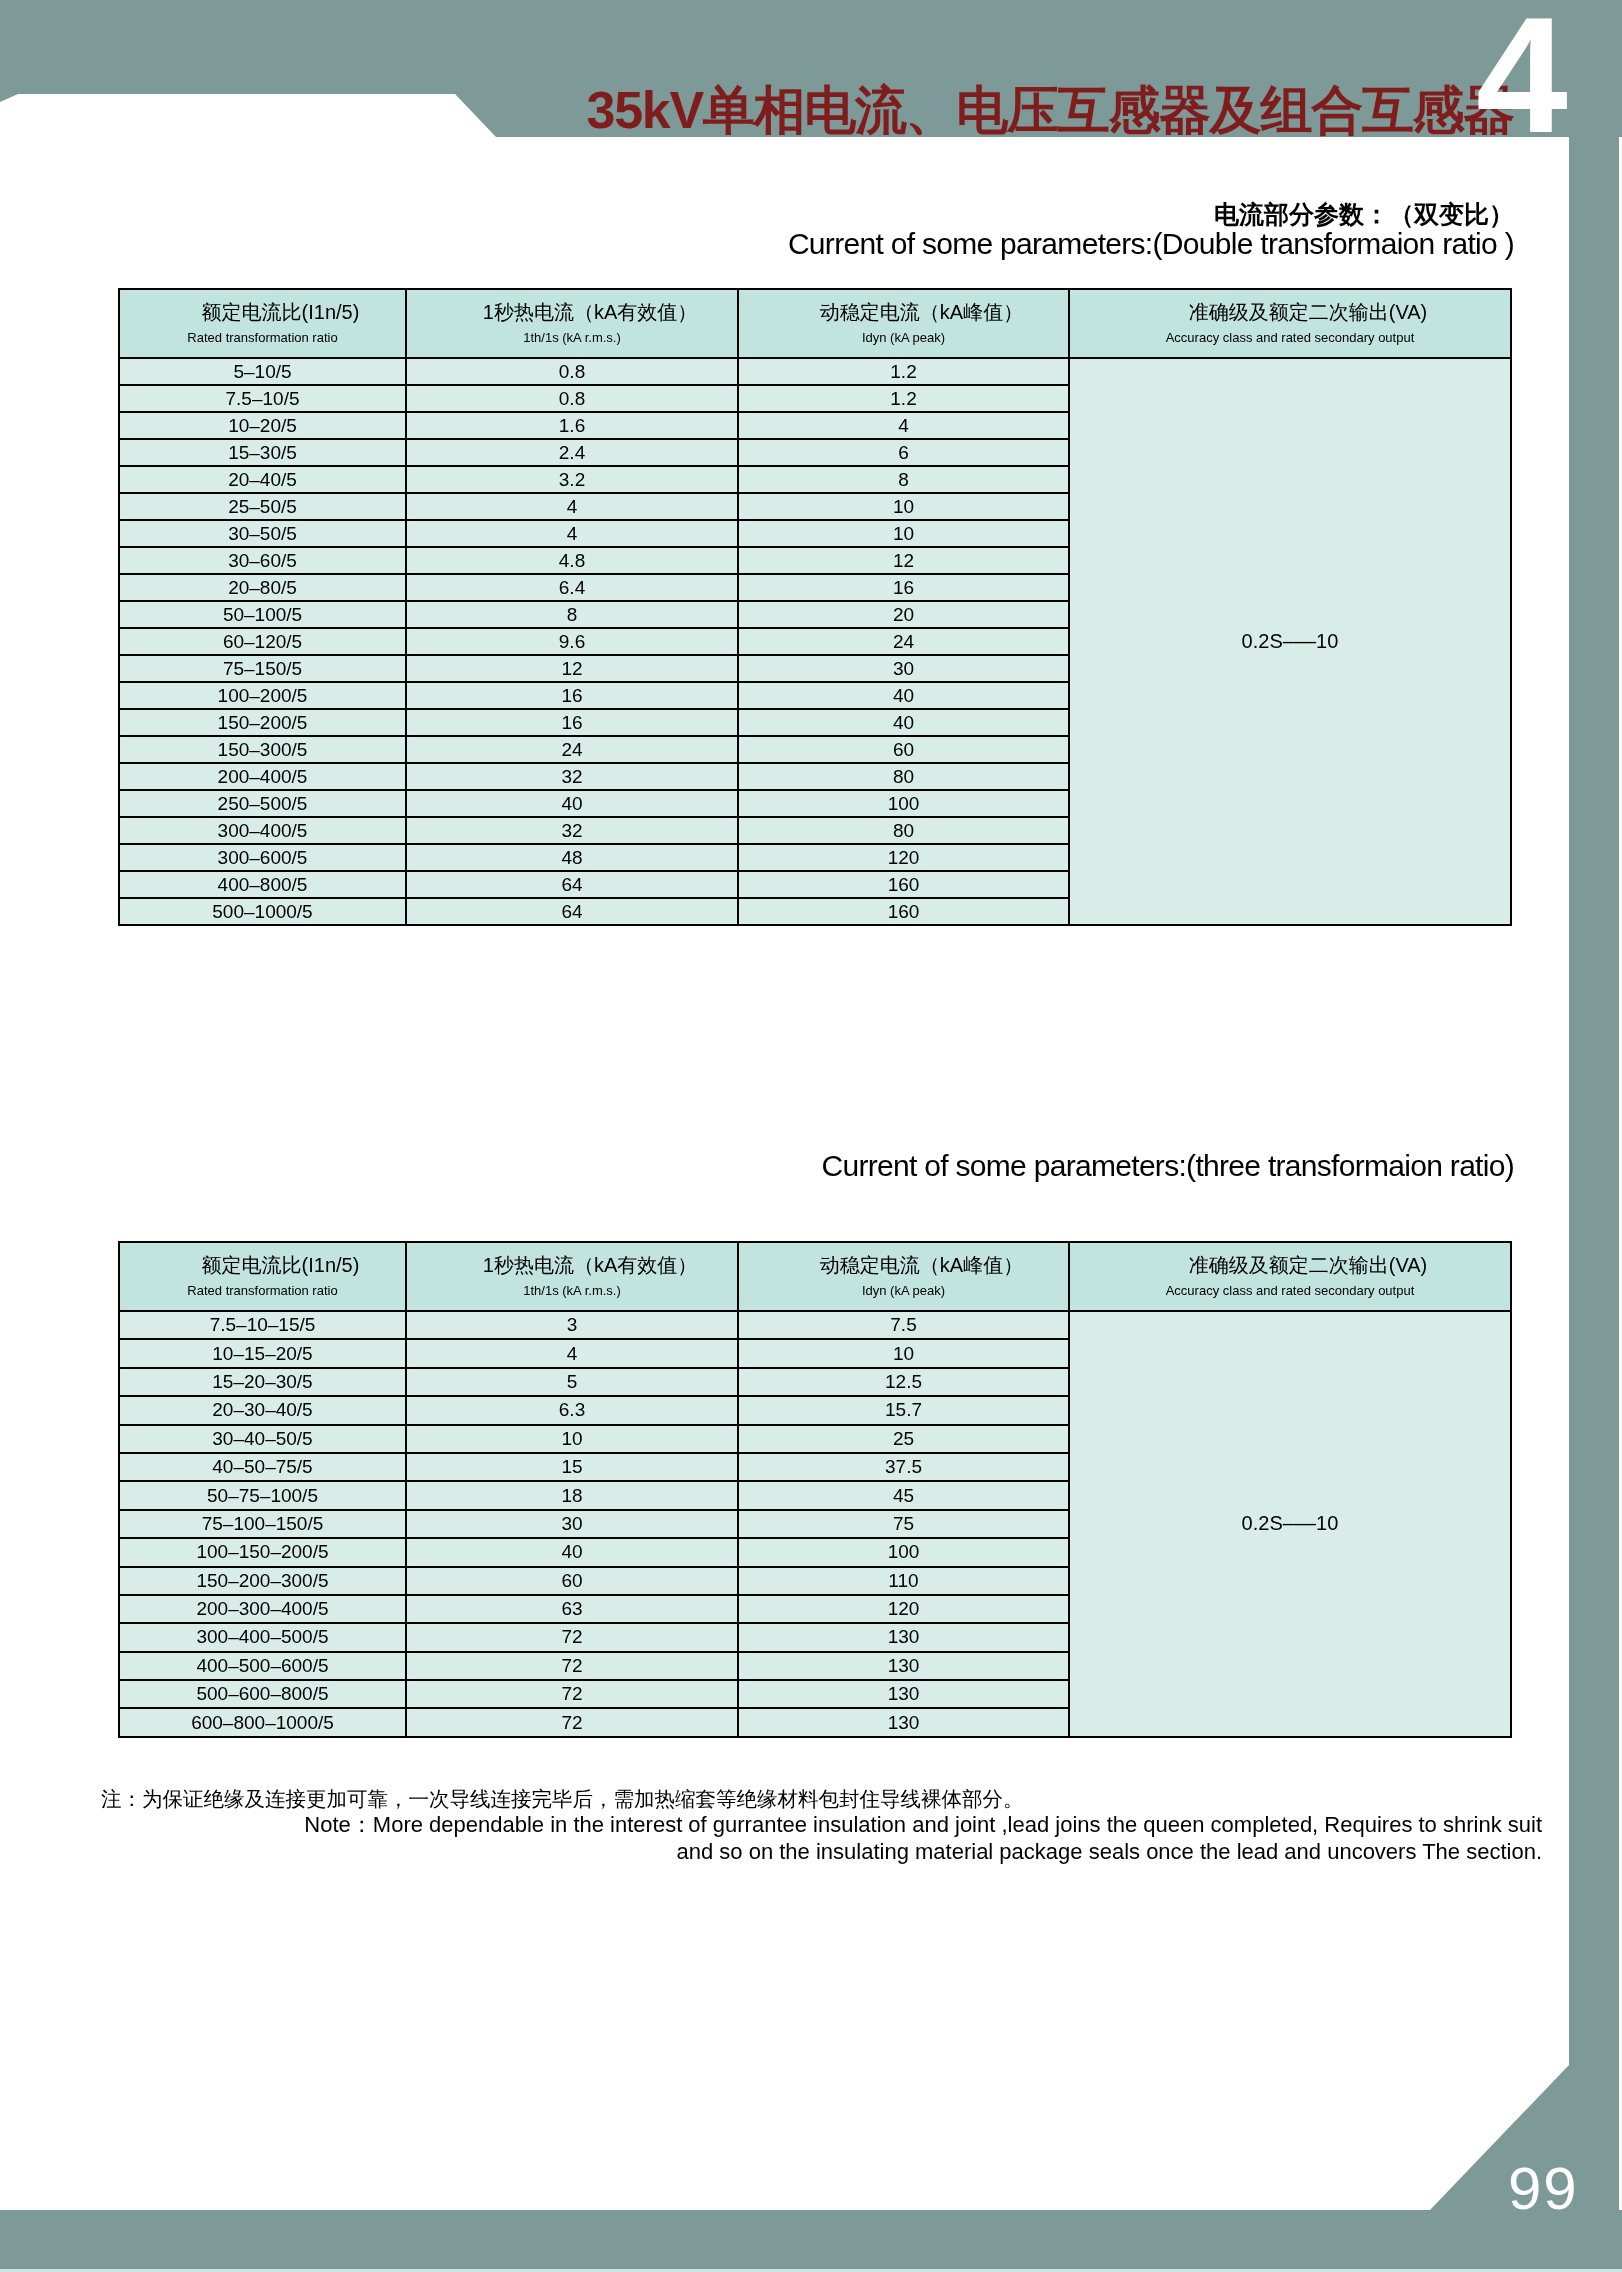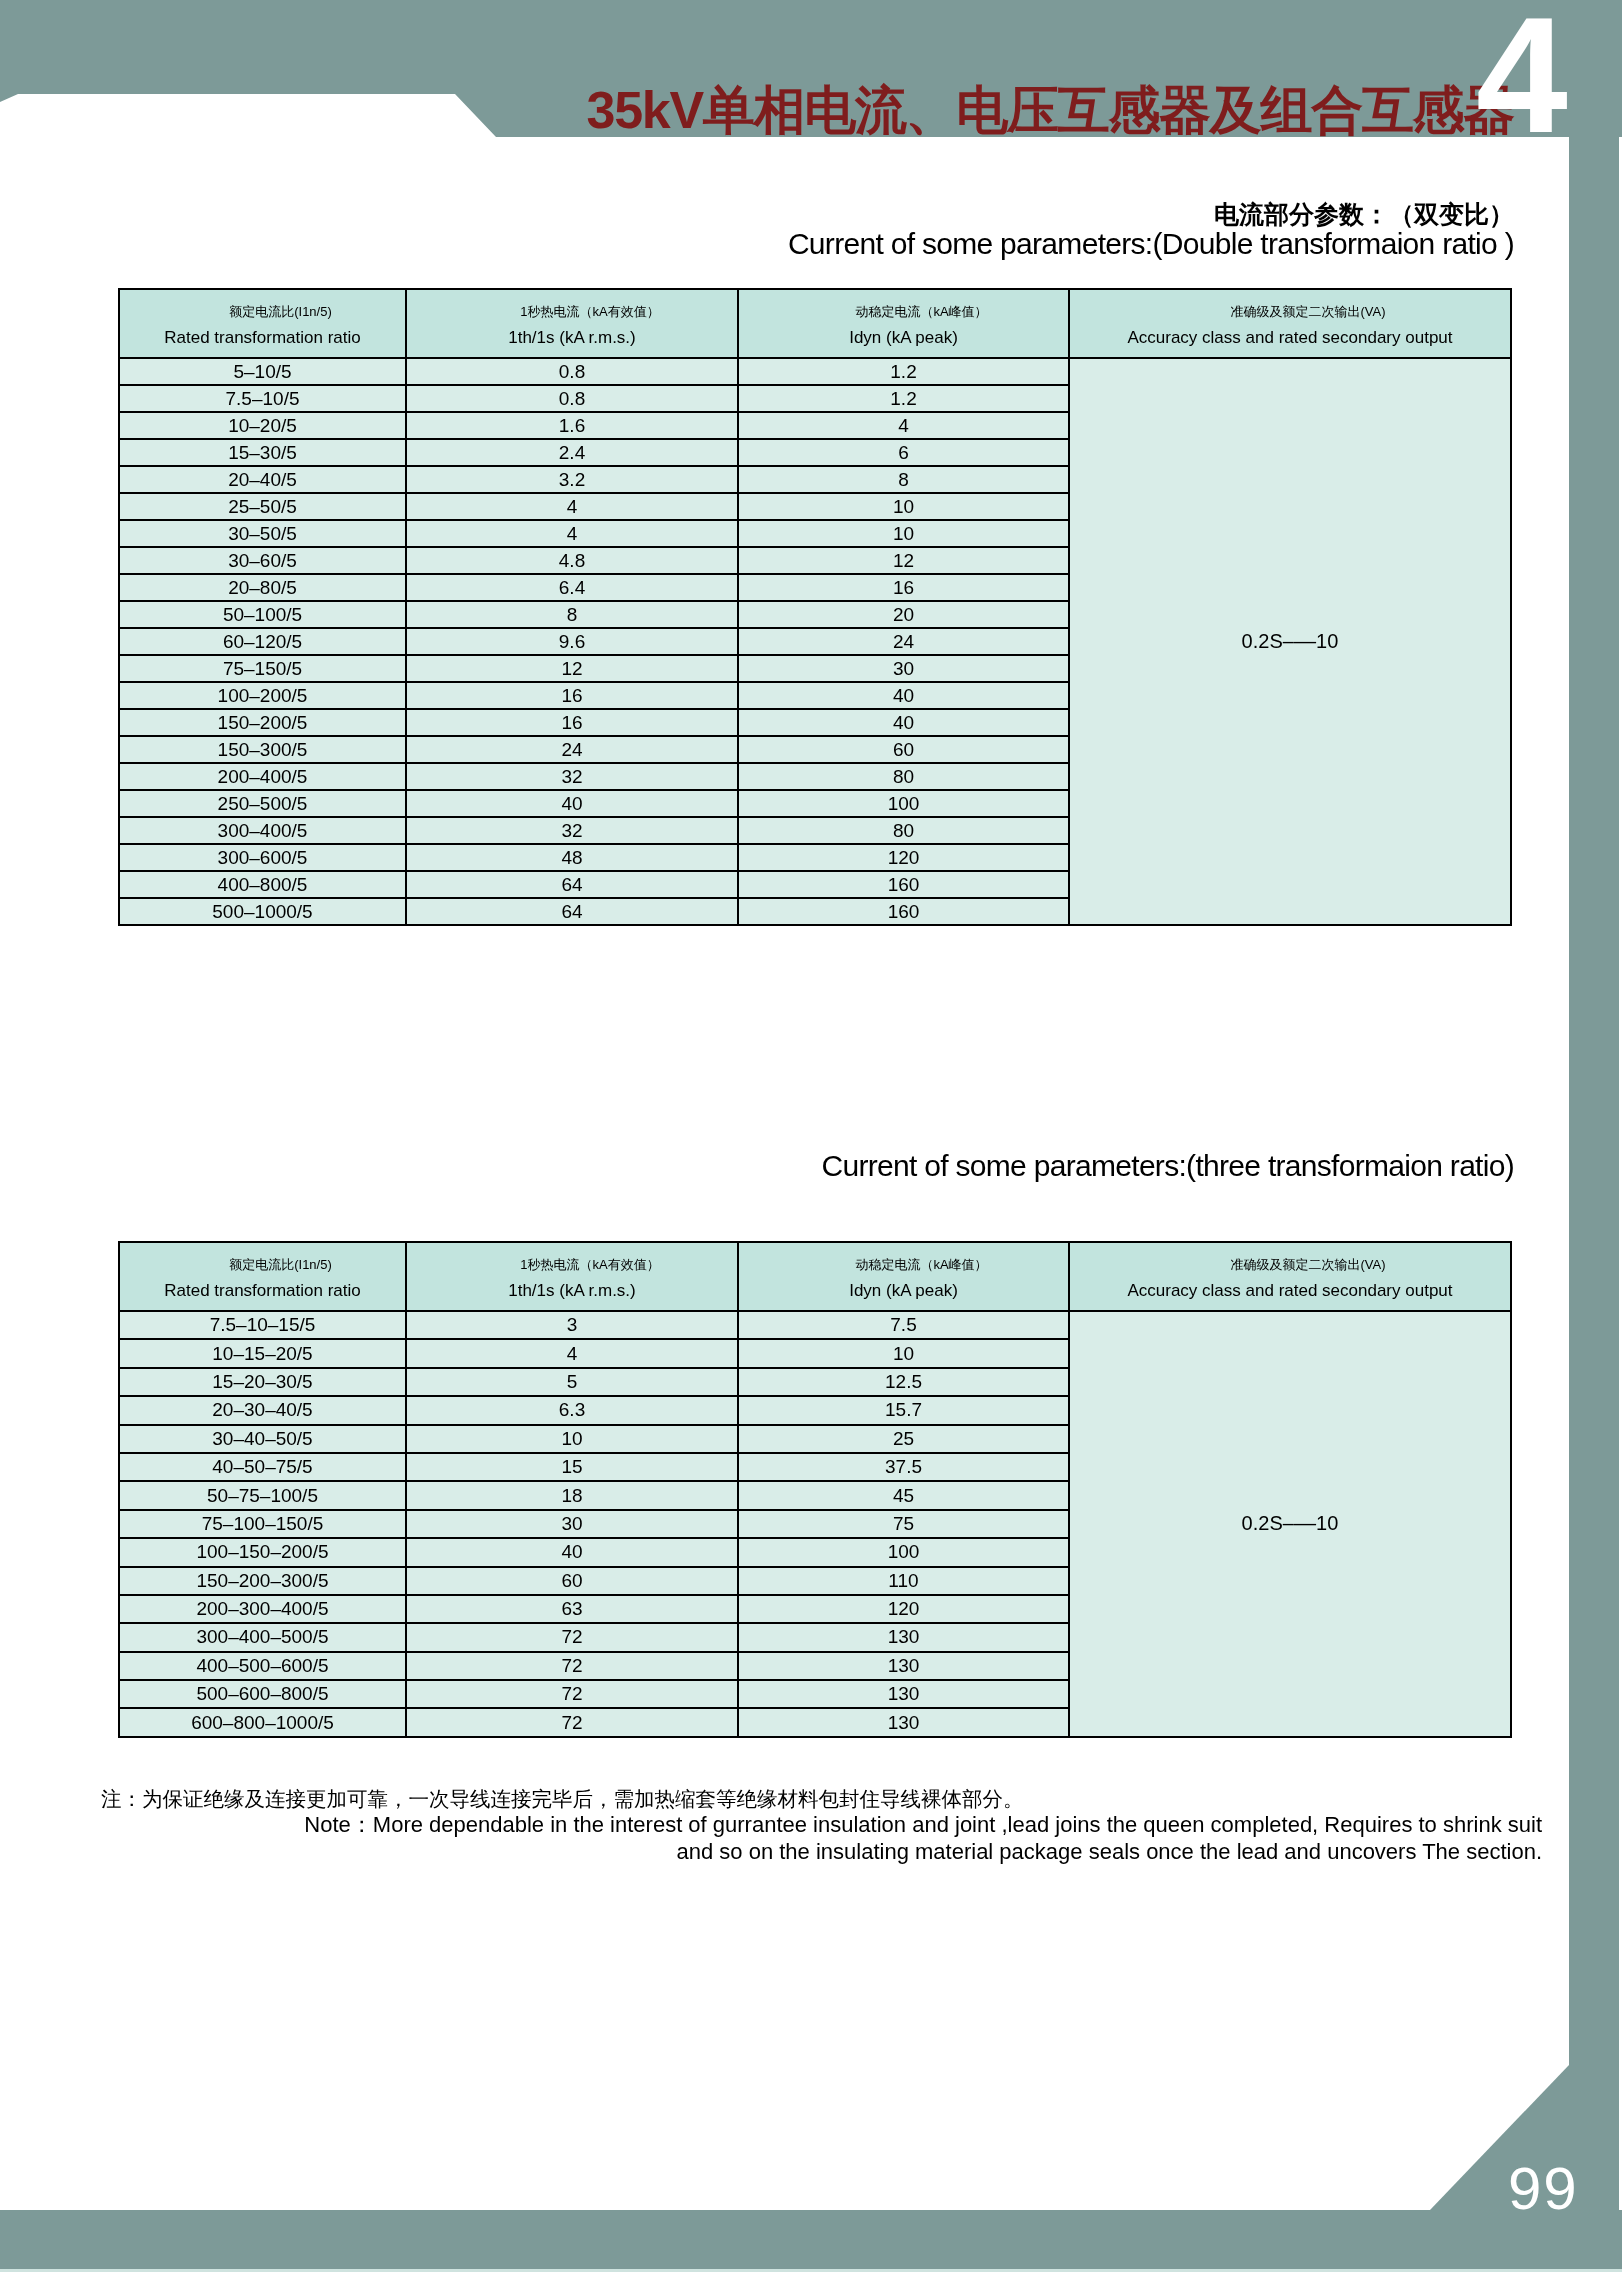--- a/index.html
+++ b/index.html
@@ -66,22 +66,22 @@
   }
   table.t1{top:288px;}
   table.t2{top:1241px;}
   .params th,.params td{
     border:2px solid #000;border-top-width:2.6px;border-bottom-width:2.6px;
     text-align:center;vertical-align:middle;padding:0;
   }
   .params th{
     height:67px;background:var(--hdr-bg);font-weight:400;
   }
-  .params th .zh{font-size:13px;line-height:28px;display:block;padding-left:36px;}
-  .params th .en{font-size:17px;line-height:24px;display:block;}
+  .params th .zh{font-size:20px;line-height:28px;display:block;padding-left:36px;}
+  .params th .en{font-size:13px;line-height:24px;display:block;}
   .params td{background:var(--cell-bg);font-size:19px;}
   .t1 td{height:25px;}
   .t2 td{height:26.4px;}
   .params td.accuracy-cell{font-size:20px;}
   
   .note{position:absolute;left:101px;top:1786px;width:1441px;}
   .note .zh{font-size:20.5px;line-height:26.4px;}
   .note .en{font-size:22px;line-height:26.4px;text-align:right;}
 </style>
 </head>

